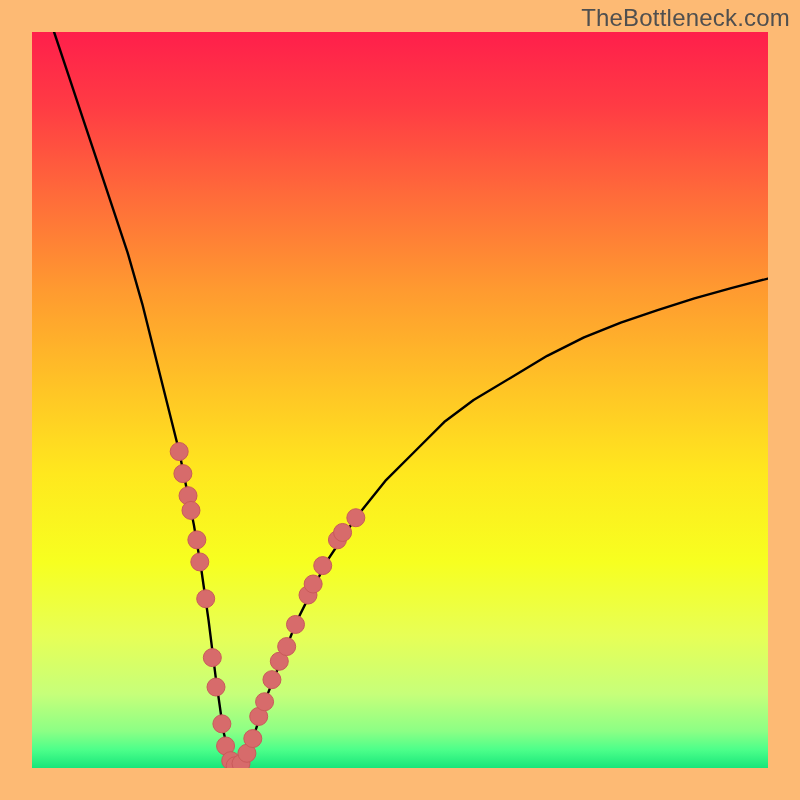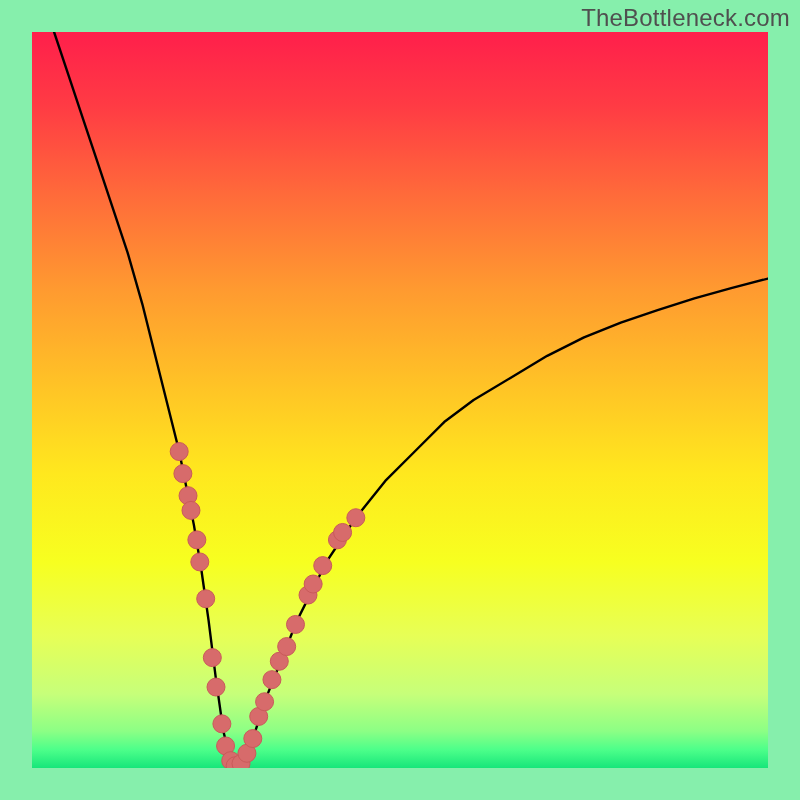--- a/index.html
+++ b/index.html
@@ -10,21 +10,21 @@
     background: #000;
     overflow: hidden;
     font-family: Arial, Helvetica, sans-serif;
   }
   .frame {
     position: absolute;
     top: 0;
     left: 0;
     width: 800px;
     height: 800px;
-    background: #86efac;
+    background: #fdba74;
   }
   .plot {
     position: absolute;
     top: 32px;
     left: 32px;
     width: 736px;
     height: 736px;
     overflow: hidden;
   }
   .watermark {

